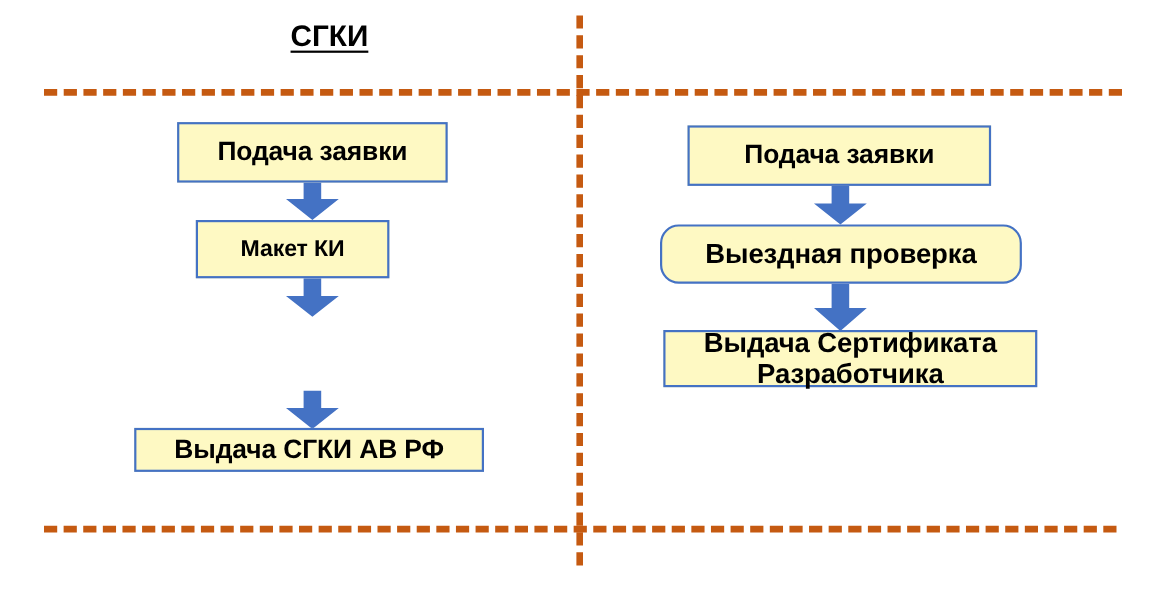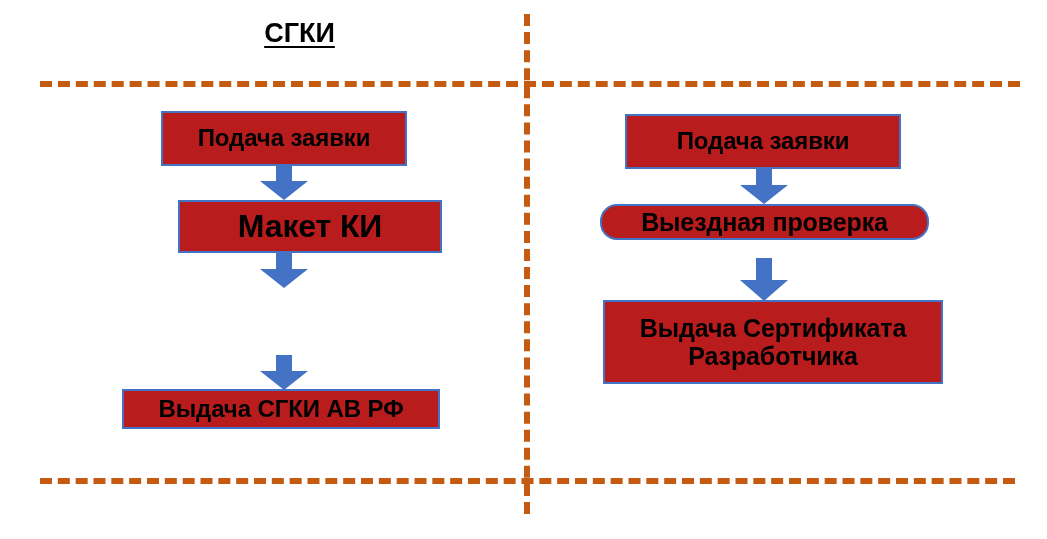--- a/index.html
+++ b/index.html
@@ -52,21 +52,21 @@
     top: 18px;
     width: 520px;
     font-size: 27px;
   }
 
   
   .node {
     position: absolute;
     box-sizing: border-box;
     border: 2px solid #4472C4;
-    background: #b91c1c;
+    background: #fef9c3;
     color: #000000;
     font-weight: bold;
     display: flex;
     align-items: center;
     justify-content: center;
     text-align: center;
     line-height: 1.12;
     letter-spacing: -0.1px;
   }
 
@@ -95,21 +95,21 @@
   <div class="node" style="left:161px; top:111px; width:246px; height:55px; font-size:24px;">
     <span>Подача заявки</span>
   </div>
 
   <div class="arrow" style="left:258px; top:166px;">
     <svg width="52" height="35" viewBox="0 0 52 35">
       <polygon points="18,0 34,0 34,15 50,15 26,34 2,15 18,15" fill="#4472C4"></polygon>
     </svg>
   </div>
 
-  <div class="node" style="left:178px; top:200px; width:264px; height:53px; font-size:32px;">
+  <div class="node" style="left:178px; top:200px; width:176px; height:53px; font-size:21px;">
     <span>Макет КИ</span>
   </div>
 
   <div class="arrow" style="left:258px; top:253px;">
     <svg width="52" height="36" viewBox="0 0 52 36">
       <polygon points="18,0 34,0 34,16 50,16 26,35 2,16 18,16" fill="#4472C4"></polygon>
     </svg>
   </div>
 
 
@@ -126,28 +126,28 @@
   <div class="node" style="left:625px; top:114px; width:276px; height:55px; font-size:24px;">
     <span>Подача заявки</span>
   </div>
 
   <div class="arrow" style="left:738px; top:169px;">
     <svg width="52" height="36" viewBox="0 0 52 36">
       <polygon points="18,0 34,0 34,16 50,16 26,35 2,16 18,16" fill="#4472C4"></polygon>
     </svg>
   </div>
 
-  <div class="node" style="left:600px; top:204px; width:329px; height:36px; font-size:25px;border-radius:17px;">
+  <div class="node" style="left:600px; top:204px; width:329px; height:54px; font-size:25px;border-radius:17px;">
     <span>Выездная проверка</span>
   </div>
 
   <div class="arrow" style="left:738px; top:258px;">
     <svg width="52" height="44" viewBox="0 0 52 44">
       <polygon points="18,0 34,0 34,22 50,22 26,43 2,22 18,22" fill="#4472C4"></polygon>
     </svg>
   </div>
 
-  <div class="node" style="left:603px; top:300px; width:340px; height:84px; font-size:25px; flex-direction:column;">
+  <div class="node" style="left:603px; top:300px; width:340px; height:52px; font-size:25px; flex-direction:column;">
     <span>Выдача Сертификата</span>
     <span>Разработчика</span>
   </div>
 
 </div>
 
 </body></html>

